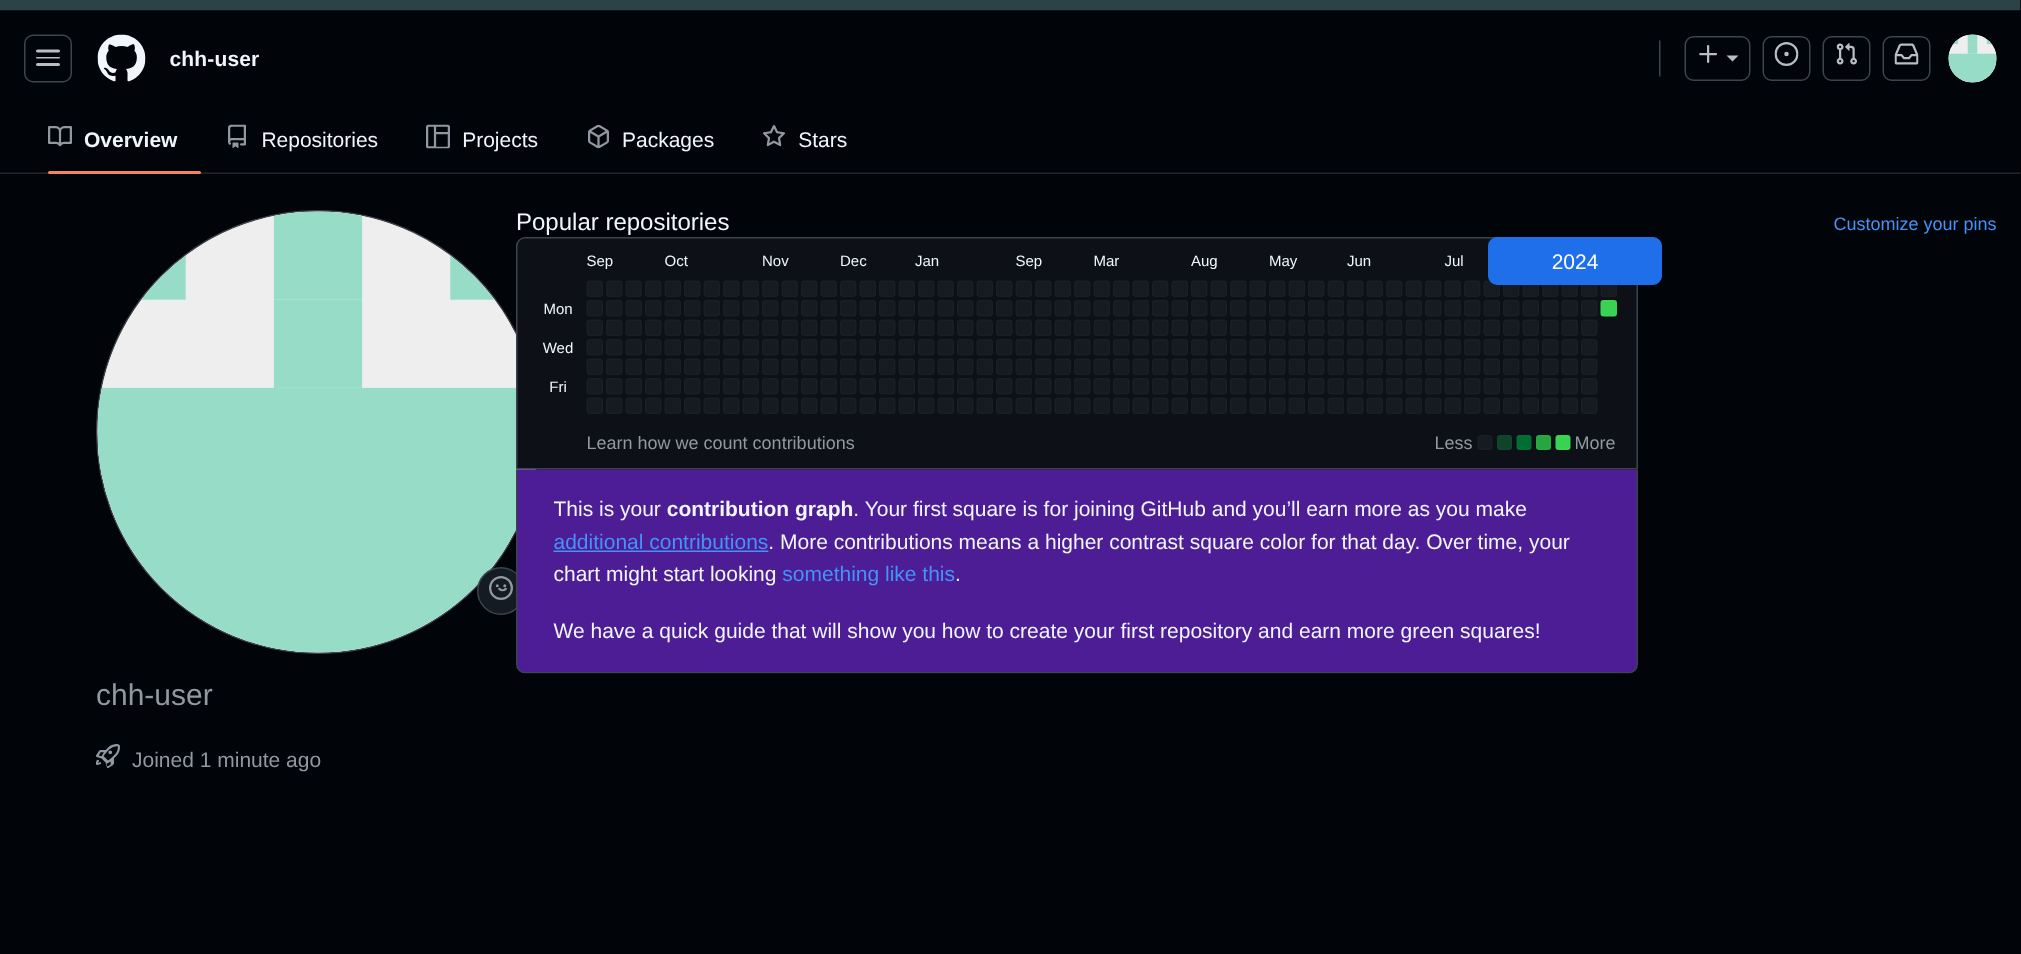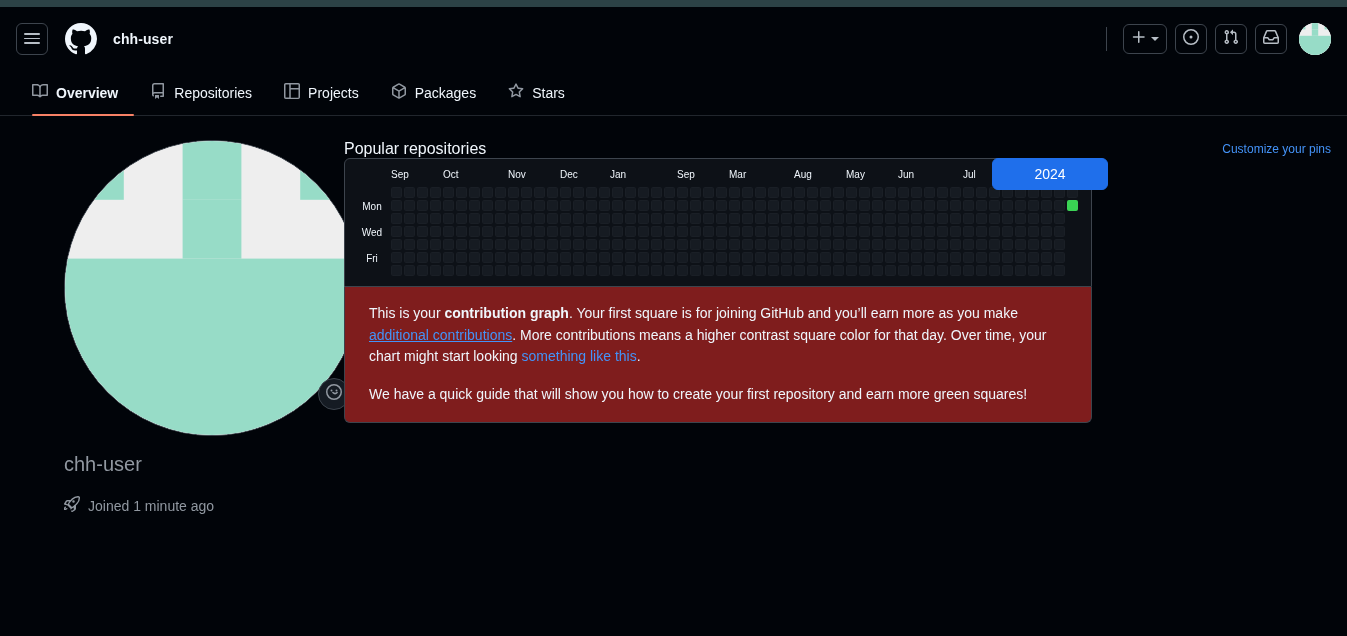--- a/index.html
+++ b/index.html
@@ -210,21 +210,21 @@
     cursor: pointer;
   }
   .year-col { position: relative; width: 0; }
 
   .contrib-body-wrap { display: flex; gap: 16px; position: relative; }
 
   .info-card {
     width: 748px;
     border: 1px solid #3d444d; border-top: none;
     border-bottom-left-radius: 6px; border-bottom-right-radius: 6px;
-    background: #7f1d1d;
+    background: #4c1d95;
     padding: 16px 24px 16px 24px;
     color: #f0f6fc; font-size: 14px; line-height: 1.55;
   }
   .info-card p + p { margin-top: 16px; }
   .info-card b { font-weight: 700; }
   .info-card a { color: #4493f8; text-decoration: none; cursor: pointer; }
   .info-card a.underlined { text-decoration: underline; }
 </style>
 </head>
 <body>
@@ -899,20 +899,34 @@
                   </div>
                   <div class="week">
                     <div class="cell" style="background: rgb(22, 27, 34);"></div>
                     <div class="cell" style="background: rgb(57, 211, 83);"></div>
                   </div>
                 </div>
             </div>
 
           </div>
 
+          <div class="legend-row">
+            <span class="legend-link">Learn how we count contributions</span>
+            <span class="legend-scale">
+              <span>Less</span>
+              <span id="legend-cells" style="display:flex;gap:3px;">
+                  <span class="cell" style="background: rgb(22, 27, 34);"></span>
+                  <span class="cell" style="background: rgb(14, 68, 41);"></span>
+                  <span class="cell" style="background: rgb(0, 109, 50);"></span>
+                  <span class="cell" style="background: rgb(38, 166, 65);"></span>
+                  <span class="cell" style="background: rgb(57, 211, 83);"></span>
+                </span>
+              <span>More</span>
+            </span>
+          </div>
         </div>
 
         <div class="info-card">
           <p>
             <span>This is your </span><b>contribution graph</b><span>. Your first square is for joining GitHub and you’ll earn more as you make </span><a class="underlined">additional contributions</a><span>. More contributions means a higher contrast square color for that day. Over time, your chart might start looking </span><a>something like this</a><span>.</span>
           </p>
           <p>We have a quick guide that will show you how to create your first repository and earn more green squares!</p>
         </div>
       </div>
 

